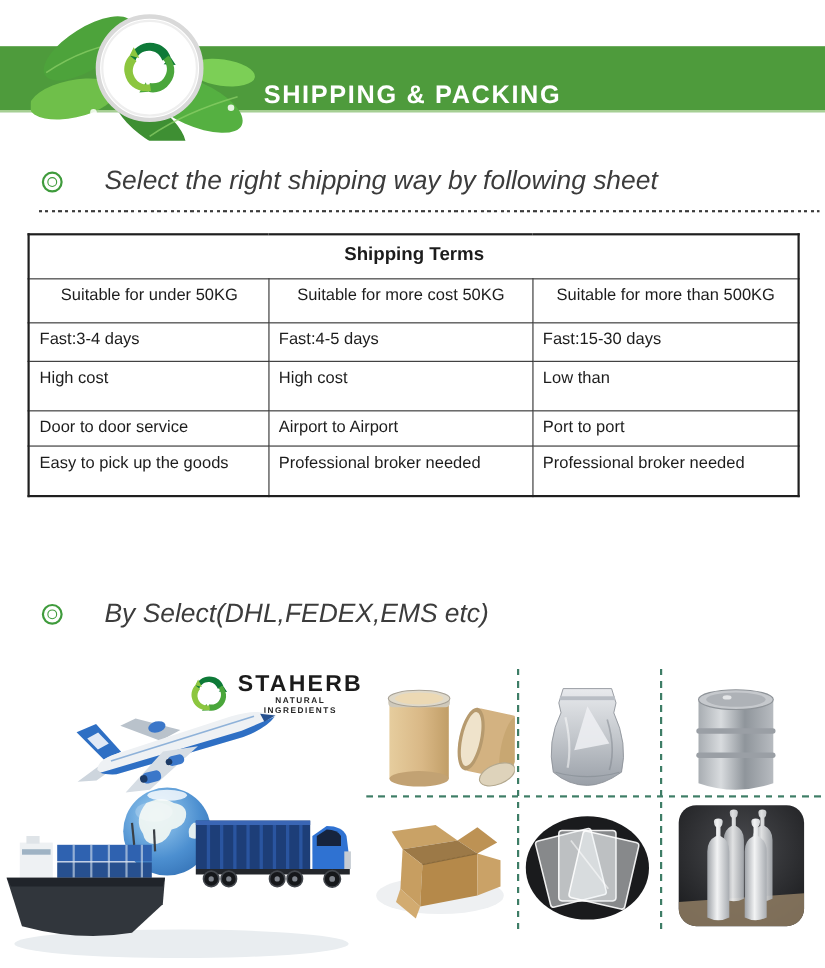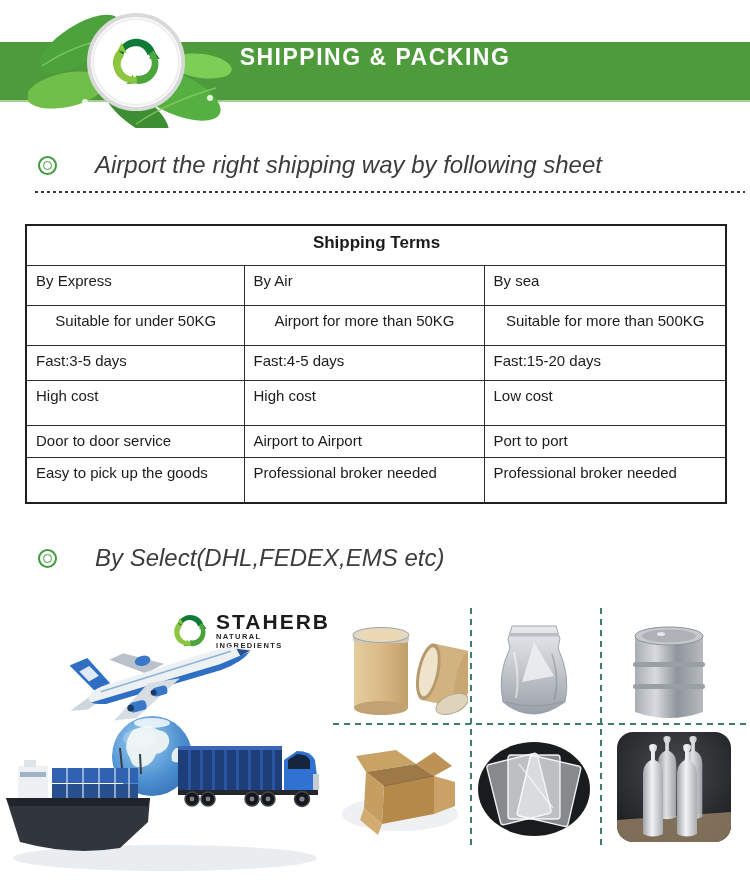--- a/index.html
+++ b/index.html
@@ -2,45 +2,45 @@
 <html><head>
 <meta charset="utf-8">
 <style>
   html,body{margin:0;padding:0;background:#fff;}
   .page{position:relative;width:750px;height:880px;background:#ffffff;overflow:hidden;
         font-family:"Liberation Sans",sans-serif;color:#2b2b2b;}
   .abs{position:absolute;}
 
   
   .band{left:0;top:42px;width:750px;height:58px;background:#4e9b3c;border-bottom:2px solid #a6cf93;}
-  .band-title{left:0;top:28px;width:750px;height:58px;line-height:58px;text-align:center;
+  .band-title{left:0;top:57px;width:750px;height:58px;line-height:58px;text-align:center;
               color:#ffffff;font-size:23px;font-weight:bold;letter-spacing:1.5px;}
 
   
   .heading{display:flex;align-items:center;height:34px;left:38px;}
   .bullet{width:15px;height:15px;border:2px solid #3f9b3c;border-radius:50%;
           display:flex;align-items:center;justify-content:center;flex:0 0 auto;}
   .bullet-inner{width:7px;height:7px;border:1.5px solid #3f9b3c;border-radius:50%;}
   .heading-text{margin-left:38px;font-size:24px;font-style:italic;color:#3c3c3c;white-space:nowrap;}
   .h1{top:148px;}
   .h2{top:541px;}
   .dotted-rule{left:35px;top:191px;width:710px;height:2px;
      background:repeating-linear-gradient(90deg,#3c3c3c 0 3px,transparent 3px 6px);}
 
   
-  table.ship{position:absolute;left:25px;top:224px;width:700px;border-collapse:collapse;
+  table.ship{position:absolute;left:25px;top:212px;width:700px;border-collapse:collapse;
              table-layout:fixed;font-size:15px;color:#1c1c1c;}
   table.ship td{border:1px solid #2e2e2e;vertical-align:top;padding:6px 8px 0 9px;line-height:1.25;}
   table.ship{border:2px solid #1f1f1f;}
   td.tbl-title{text-align:center;font-weight:bold;font-size:17px;vertical-align:middle;padding:0;}
   tr.r-title{height:40px;} tr.r-head{height:40px;} tr.r1{height:40px;text-align:center;} tr.r2{height:35px;}
   tr.r3{height:45px;margin-left:16px;} tr.r4{height:32px;} tr.r5{height:46px;}
 
   
-  .logo{left:170px;top:606px;width:160px;height:50px;display:flex;align-items:center;}
+  .logo{left:170px;top:606px;width:160px;height:50px;display:flex;align-items:center;text-align:center;}
   .logo-text{margin-left:6px;}
   .logo-name{font-size:21px;font-weight:bold;letter-spacing:2px;color:#1b1b1b;line-height:20px;}
   .logo-tag{font-size:7.5px;font-weight:bold;letter-spacing:1.4px;color:#262626;}
 
   
   .grid{left:333px;top:605px;width:417px;height:240px;}
   .vline{position:absolute;top:3px;width:2px;height:240px;
      background:repeating-linear-gradient(180deg,#3e7d66 0 6px,transparent 6px 11px);}
   .hline{position:absolute;left:0;top:118px;width:417px;height:2px;
      background:repeating-linear-gradient(90deg,#3e7d66 0 6px,transparent 6px 11px);}
@@ -105,53 +105,48 @@
       <use href="#hookpath" fill="#8cc63f" transform="rotate(240 50 50)"></use>
     </g>
     <circle cx="57" cy="100" r="3" fill="#ffffff" opacity="0.85"></circle>
     <circle cx="182" cy="96" r="3" fill="#ffffff" opacity="0.85"></circle>
   </svg>
 
   <div class="abs heading h1">
     <span class="bullet">
         <span class="bullet-inner"></span>
       </span>
-    <span class="heading-text">Airport the right shipping way by following sheet</span>
+    <span class="heading-text">Select the right shipping way by following sheet</span>
   </div>
   <div class="abs dotted-rule"></div>
 
   <table class="ship">
     <colgroup>
         <col style="width:218px">
         <col style="width:240px">
         <col style="width:242px">
       </colgroup>
     <tbody>
         <tr class="r-title">
           <td class="tbl-title" colspan="3">Shipping Terms</td>
         </tr>
-    <tr class="r-head">
-      <td>By Express</td>
-      <td>By Air</td>
-      <td>By sea</td>
-    </tr>
     <tr class="r1">
       <td>Suitable for under 50KG</td>
-      <td>Airport for more than 50KG</td>
+      <td>Suitable for more cost 50KG</td>
       <td>Suitable for more than 500KG</td>
     </tr>
     <tr class="r2">
-      <td>Fast:3-5 days</td>
+      <td>Fast:3-4 days</td>
       <td>Fast:4-5 days</td>
-      <td>Fast:15-20 days</td>
+      <td>Fast:15-30 days</td>
     </tr>
     <tr class="r3">
       <td>High cost</td>
       <td>High cost</td>
-      <td>Low cost</td>
+      <td>Low than</td>
     </tr>
     <tr class="r4">
       <td>Door to door service</td>
       <td>Airport to Airport</td>
       <td>Port to port</td>
     </tr>
     <tr class="r5">
       <td>Easy to pick up the goods</td>
       <td>Professional broker needed</td>
       <td>Professional broker needed</td>

